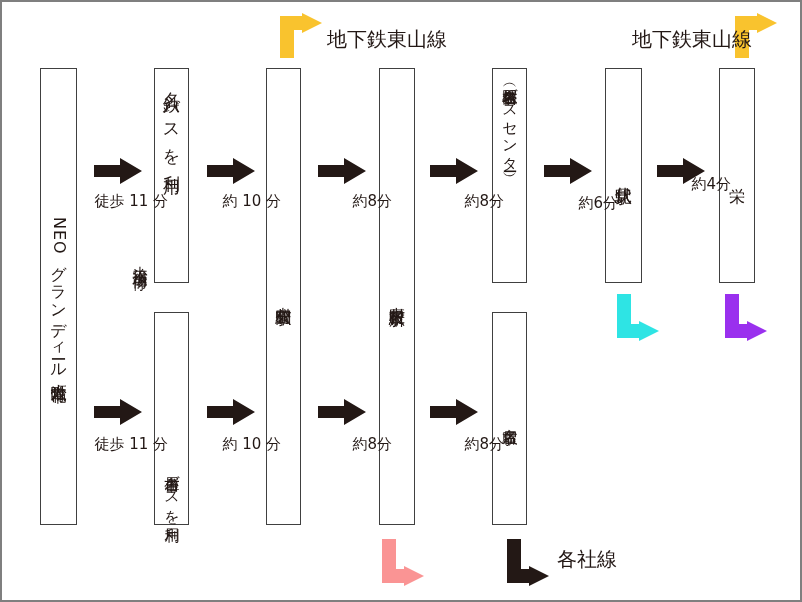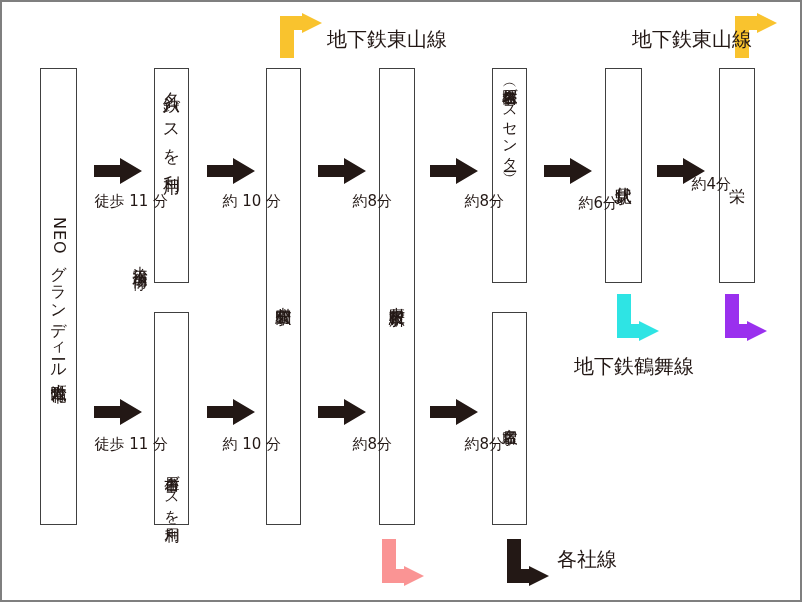--- a/index.html
+++ b/index.html
@@ -163,16 +163,15 @@
     <path d="M7,0 L7,37 L22,37" fill="none" stroke-width="14" stroke-linejoin="miter" stroke="#fa9494"></path>
     <polygon points="22,27 42,37 22,47" fill="#fa9494"></polygon>
   </svg>
   <svg class="elbow" style="left:505px;top:537px" width="46" height="50">
     <path d="M7,0 L7,37 L22,37" fill="none" stroke-width="14" stroke-linejoin="miter" stroke="#231815"></path>
     <polygon points="22,27 42,37 22,47" fill="#231815"></polygon>
   </svg>
 
   <div class="line-label" style="left:325px;top:24px">地下鉄東山線</div>
   <div class="line-label" style="left:630px;top:24px">地下鉄東山線</div>
-  <div class="line-label" style="left:572px;top:351px">地下鉄鶴舞線</div>
   <div class="line-label" style="left:555px;top:544px">各社線</div>
 
 </div>
 
 </body></html>

